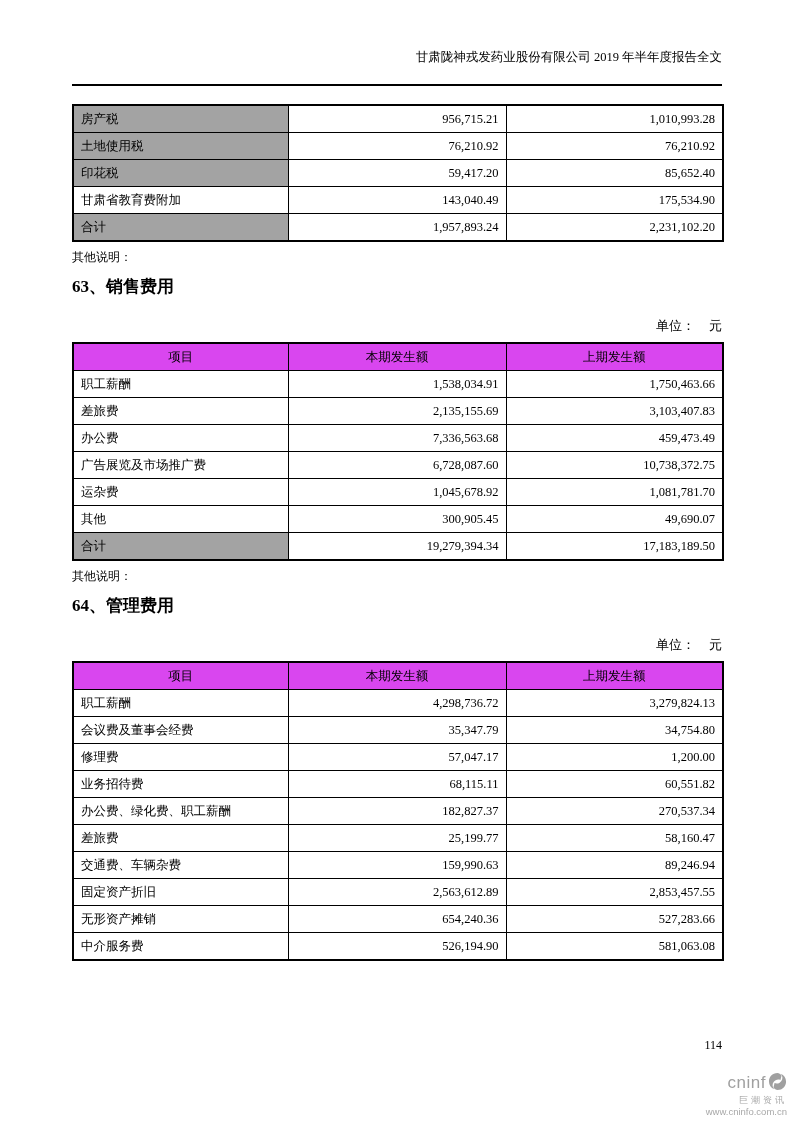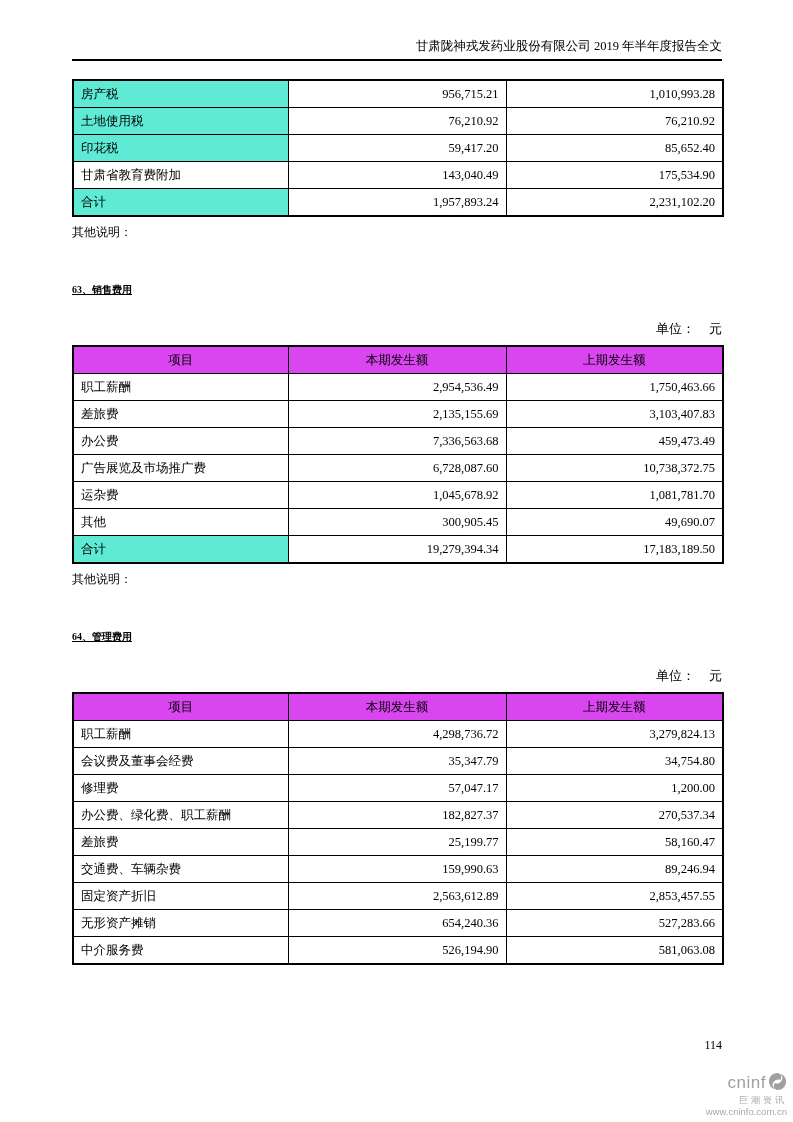--- a/index.html
+++ b/index.html
@@ -3,39 +3,39 @@
 <meta charset="utf-8">
 <style>
   html,body { margin:0; padding:0; background:#ffffff; }
   .page {
     position:relative; width:793px; height:1122px; background:#ffffff;
     font-family:"Liberation Serif","DejaVu Serif",serif; color:#000;
     overflow:hidden; margin:0 auto;
   }
   .content { padding:0 71px 0 72px; }
   .doc-header {
-    margin-top:39px; padding-bottom:5px; border-bottom:2px solid #000;
+    margin-top:50px; padding-bottom:19px; border-bottom:2px solid #000;
     text-align:right; font-size:12.5px; line-height:15px;
   }
   table.fin {
     width:650px; border-collapse:collapse; table-layout:fixed;
     border:2px solid #000; font-size:12.5px;
   }
   table.fin td, table.fin th {
     border:1px solid #000; height:26px; padding:0 7px;
     overflow:hidden; white-space:nowrap;
   }
   table.fin th { background:#d946ef; font-weight:normal; text-align:center; }
   td.label { text-align:left; }
   td.num   { text-align:right; }
-  td.shaded { background:#5eead4; }
+  td.shaded { background:#a3a3a3; }
   .t1 { margin-top:18px; }
   .t  { margin-top:9px; }
   .note { margin-top:8px; font-size:12px; line-height:15px; }
-  .sec-heading { margin-top:42px; font-size:10px; font-weight:bold; line-height:16px;text-decoration:underline; }
+  .sec-heading { margin-top:14px; font-size:17px; font-weight:bold; line-height:16px; }
   .unit-line { margin-top:23px; text-align:right; font-size:13px; line-height:15px; }
   .unit-line .unit-value { margin-left:14px; }
   .page-number {
     position:absolute; top:1038px; right:71px; font-size:12px;
   }
   .cninfo-logo {
     position:absolute; right:6px; bottom:5px; text-align:right;
     color:#a0a0a0; font-family:"Liberation Sans","DejaVu Sans",sans-serif;
     line-height:1.1;
   }
@@ -112,21 +112,21 @@
         </colgroup>
       <tbody>
         <tr>
           <th>项目</th>
           <th>本期发生额</th>
           <th>上期发生额</th>
         </tr>
 
           <tr>
             <td class="label">职工薪酬</td>
-            <td class="num">2,954,536.49</td>
+            <td class="num">1,538,034.91</td>
             <td class="num">1,750,463.66</td>
           </tr>
 
           <tr>
             <td class="label">差旅费</td>
             <td class="num">2,135,155.69</td>
             <td class="num">3,103,407.83</td>
           </tr>
 
           <tr>
@@ -193,20 +193,25 @@
             <td class="num">35,347.79</td>
             <td class="num">34,754.80</td>
           </tr>
 
           <tr>
             <td class="label">修理费</td>
             <td class="num">57,047.17</td>
             <td class="num">1,200.00</td>
           </tr>
 
+          <tr>
+            <td class="label">业务招待费</td>
+            <td class="num">68,115.11</td>
+            <td class="num">60,551.82</td>
+          </tr>
 
           <tr>
             <td class="label">办公费、绿化费、职工薪酬</td>
             <td class="num">182,827.37</td>
             <td class="num">270,537.34</td>
           </tr>
 
           <tr>
             <td class="label">差旅费</td>
             <td class="num">25,199.77</td>

